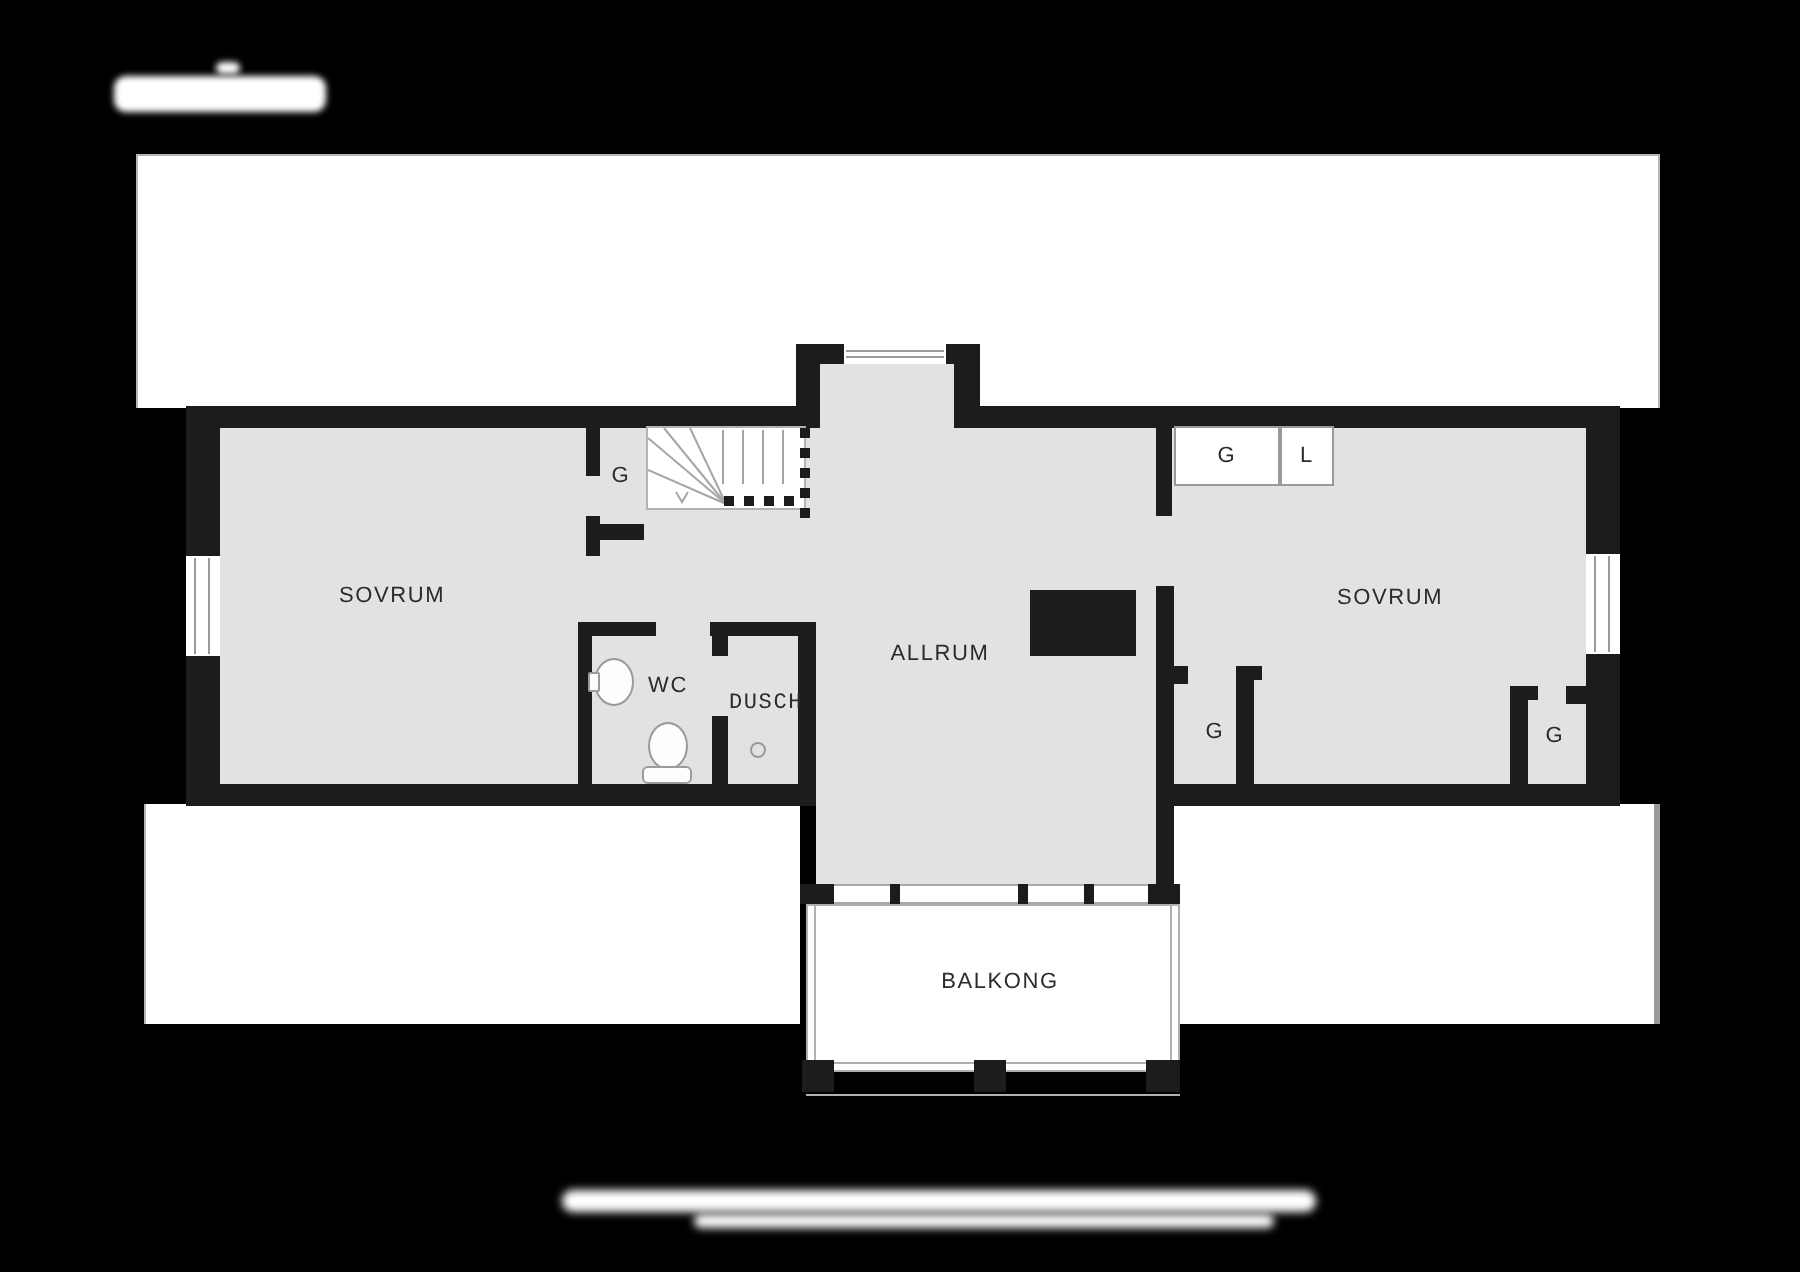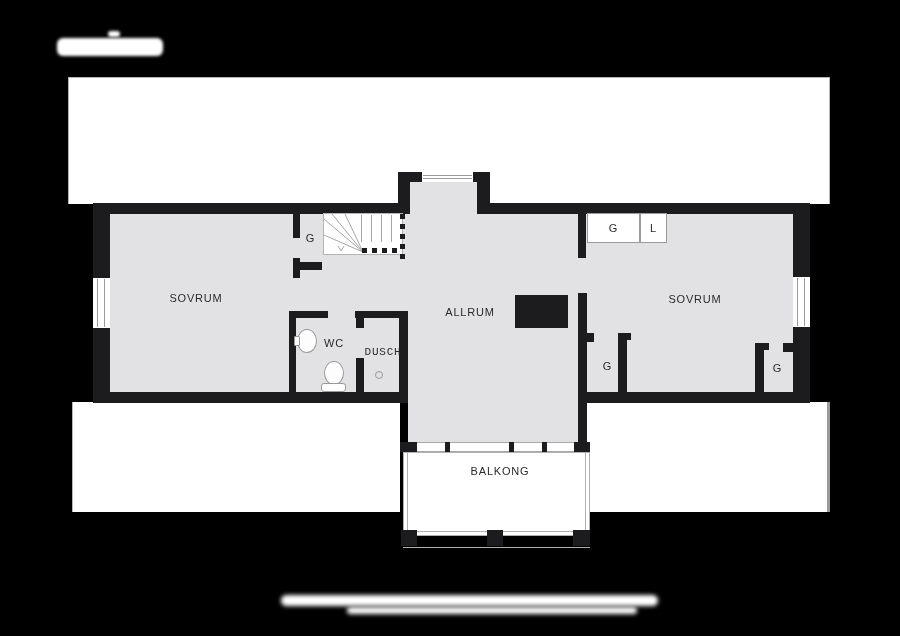--- a/index.html
+++ b/index.html
@@ -133,25 +133,25 @@
   <div class="dot" style="left:382px;top:248px;"></div>
   <div class="dot" style="left:392px;top:248px;"></div>
 
   <div class="fixture" style="left:297px;top:329px;width:20px;height:24px;border-radius:50%;"></div>
   <div class="fixture" style="left:294px;top:336px;width:6px;height:10px;border-radius:1px;"></div>
   <div class="fixture" style="left:324px;top:361px;width:20px;height:24px;border-radius:50%;"></div>
   <div class="fixture" style="left:321px;top:383px;width:25px;height:9px;border-radius:3px;"></div>
   <div class="fixture" style="left:375px;top:371px;width:8px;height:8px;border-radius:50%;background:#e2e2e4;"></div>
 
   <div class="room-label" style="left:196px;top:298px;">SOVRUM</div>
-  <div class="room-label" style="left:470px;top:312px;text-align:right;">ALLRUM</div>
+  <div class="room-label" style="left:470px;top:327px;text-align:right;">ALLRUM</div>
   <div class="room-label" style="left:334px;top:343px;">WC</div>
   <div class="room-label" style="left:383px;top:352px;font-family:Liberation Mono, monospace;">DUSCH</div>
   <div class="room-label" style="left:695px;top:299px;">SOVRUM</div>
-  <div class="room-label" style="left:500px;top:471px;">BALKONG</div>
+  <div class="room-label" style="left:500px;top:491px;">BALKONG</div>
 
   <div class="closet-label" style="left:310px;top:238px;">G</div>
   <div class="closet-label" style="left:613px;top:228px;">G</div>
   <div class="closet-label" style="left:653px;top:228px;">L</div>
   <div class="closet-label" style="left:607px;top:366px;">G</div>
   <div class="closet-label" style="left:777px;top:368px;">G</div>
 
   <div class="blur-blob" style="left:57px;top:38px;width:106px;height:18px;"></div>
   <div class="blur-blob" style="left:108px;top:31px;width:12px;height:6px;border-radius:3px;"></div>
   <div class="blur-blob" style="left:281px;top:595px;width:377px;height:11px;filter:blur(2px);"></div>

